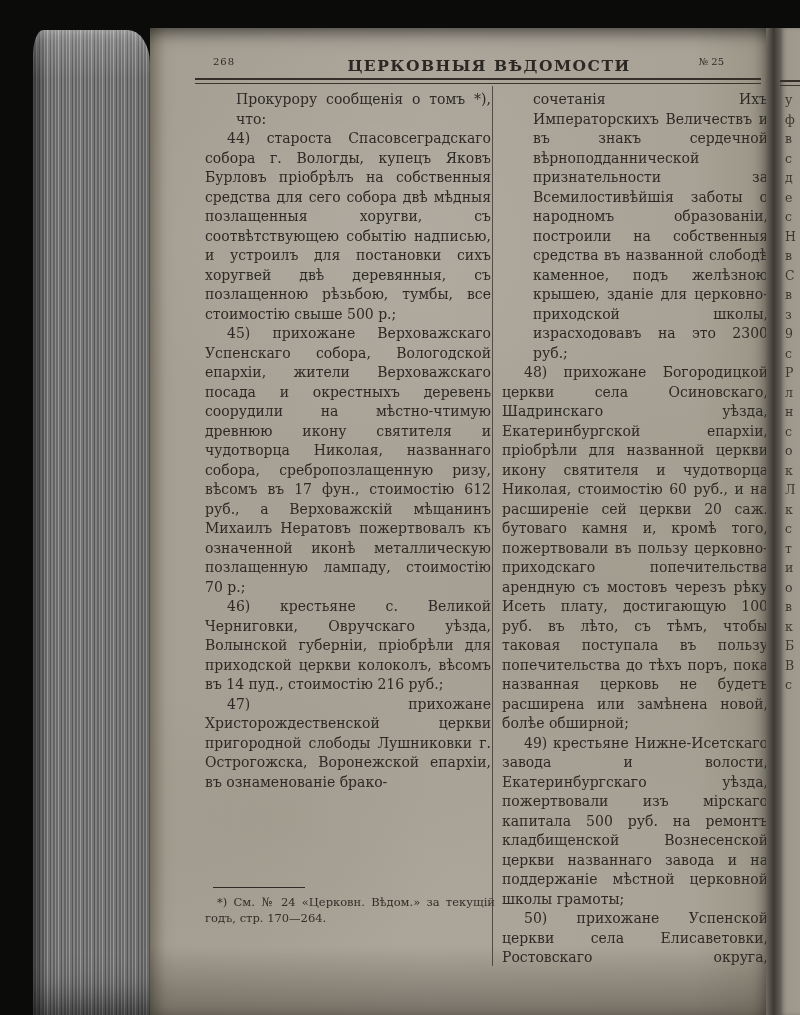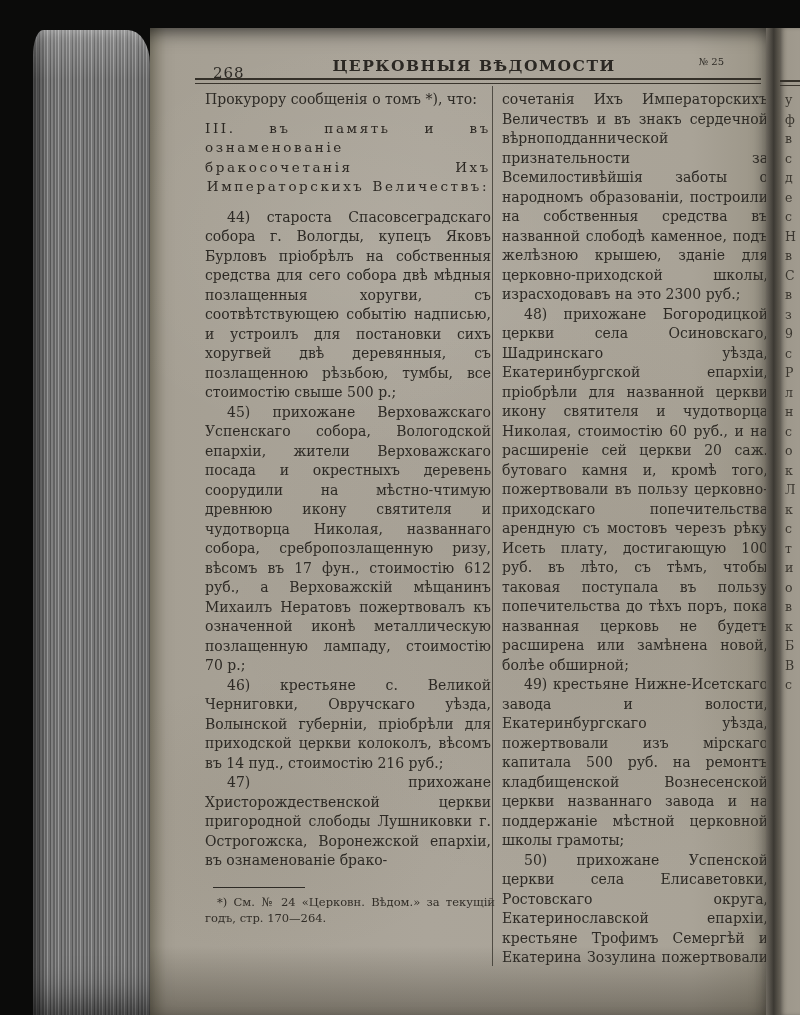--- a/index.html
+++ b/index.html
@@ -28,34 +28,34 @@
       radial-gradient(ellipse 420px 300px at 35% 22%,rgba(255,253,244,.07),rgba(255,253,244,0) 70%),
       radial-gradient(ellipse 520px 420px at 72% 58%,rgba(92,82,62,.09),rgba(92,82,62,0) 70%),
       radial-gradient(ellipse 300px 200px at 20% 80%,rgba(92,82,62,.07),rgba(92,82,62,0) 70%),
       linear-gradient(90deg,#97917f 0,#a59f93 16px,#aba59a 45%,#a9a397 88%,#9b9587 100%);
     box-shadow:
       inset 0 16px 18px -12px rgba(0,0,0,.55),
       inset 12px 0 22px -12px rgba(0,0,0,.40),
       inset -10px 0 16px -10px rgba(0,0,0,.45);
     color:#2d2a25;
   }
-  .pagenum{position:absolute;left:63px;top:28px;font-size:15px;letter-spacing:1px;margin-top:8px;}
-  .masthead{position:absolute;left:164px;top:28px;width:320px;text-align:center;
+  .pagenum{position:absolute;left:63px;top:28px;font-size:10px;letter-spacing:1px;}
+  .masthead{position:absolute;left:179px;top:28px;width:320px;text-align:center;
     font-size:15.5px;letter-spacing:1.5px;font-weight:bold;color:#2b2823;}
   .issue{position:absolute;right:42px;top:28px;font-size:10px;}
   .head-rule{position:absolute;left:45px;right:5px;top:50px;height:3px;
     border-top:2px solid #343029;border-bottom:1px solid #3a352d;}
   .col{position:absolute;top:62px;text-align:justify;font-size:14px;line-height:19.5px;
     overflow:hidden;color:#2d2a25;}
   .col-left{left:55px;width:286px;height:792px;}
   .col-right{left:352px;width:266px;height:878px;}
   .divider{position:absolute;left:342px;top:58px;width:1px;height:880px;
     background:rgba(42,38,32,.7);}
   .col p{margin:0;text-indent:22px;}
-  p.noindent{text-indent:0;}
+  p.noindent{text-indent:0;margin-left:31px;}
   .heading{margin:9px 0 11px 0 !important;text-indent:0 !important;
     letter-spacing:2.6px;word-spacing:1px;text-align:justify;text-align-last:center;
     font-size:13.5px;color:#2b2722;}
   .fn-rule{position:absolute;left:63px;top:859px;width:92px;height:1px;background:#2e2b26;}
   .footnote{position:absolute;left:55px;top:866px;width:290px;
     font-size:11.5px;line-height:16px;text-align:justify;text-indent:12px;color:#312d27;}
   
   .gutter{position:absolute;left:766px;top:28px;width:14px;height:987px;
     background:linear-gradient(90deg,#6e6960 0,#3c3933 55%,#625d53 100%);}
   .next-page{position:absolute;left:780px;top:28px;width:20px;height:987px;
@@ -72,21 +72,20 @@
 <div class="book-edge"></div>
 
 <div class="paper">
   <div class="pagenum">268</div>
   <div class="masthead">ЦЕРКОВНЫЯ ВѢДОМОСТИ</div>
   <div class="issue">№ 25</div>
   <div class="head-rule"></div>
 
   <div class="col col-left">
     <p class="noindent">Прокурору сообщенія о томъ *), что:</p>
-    <p class="heading">III. въ память и въ ознаменованіе бракосочетанія Ихъ Императорскихъ Величествъ:</p>
     <p>44) староста Спасовсеградскаго собора г. Вологды, купецъ Яковъ Бурловъ пріобрѣлъ на собственныя средства для сего собора двѣ мѣдныя позлащенныя хоругви, съ соотвѣтствующею событію надписью, и устроилъ для постановки сихъ хоругвей двѣ деревянныя, съ позлащенною рѣзьбою, тумбы, все стоимостію свыше 500 р.;</p>
     <p>45) прихожане Верховажскаго Успенскаго собора, Вологодской епархіи, жители Верховажскаго посада и окрестныхъ деревень соорудили на мѣстно-чтимую древнюю икону святителя и чудотворца Николая, названнаго собора, сребропозлащенную ризу, вѣсомъ въ 17 фун., стоимостію 612 руб., а Верховажскій мѣщанинъ Михаилъ Нератовъ пожертвовалъ къ означенной иконѣ металлическую позлащенную лампаду, стоимостію 70 р.;</p>
     <p>46) крестьяне с. Великой Черниговки, Овручскаго уѣзда, Волынской губерніи, пріобрѣли для приходской церкви колоколъ, вѣсомъ въ 14 пуд., стоимостію 216 руб.;</p>
     <p>47) прихожане Христорождественской церкви пригородной слободы Лушниковки г. Острогожска, Воронежской епархіи, въ ознаменованіе брако-</p>
   </div>
 
   <div class="divider"></div>
 
   <div class="col col-right">
     <p class="noindent">сочетанія Ихъ Императорскихъ Величествъ и въ знакъ сердечной вѣрноподданнической признательности за Всемилостивѣйшія заботы о народномъ образованіи, построили на собственныя средства въ названной слободѣ каменное, подъ желѣзною крышею, зданіе для церковно-приходской школы, израсходовавъ на это 2300 руб.;</p>

